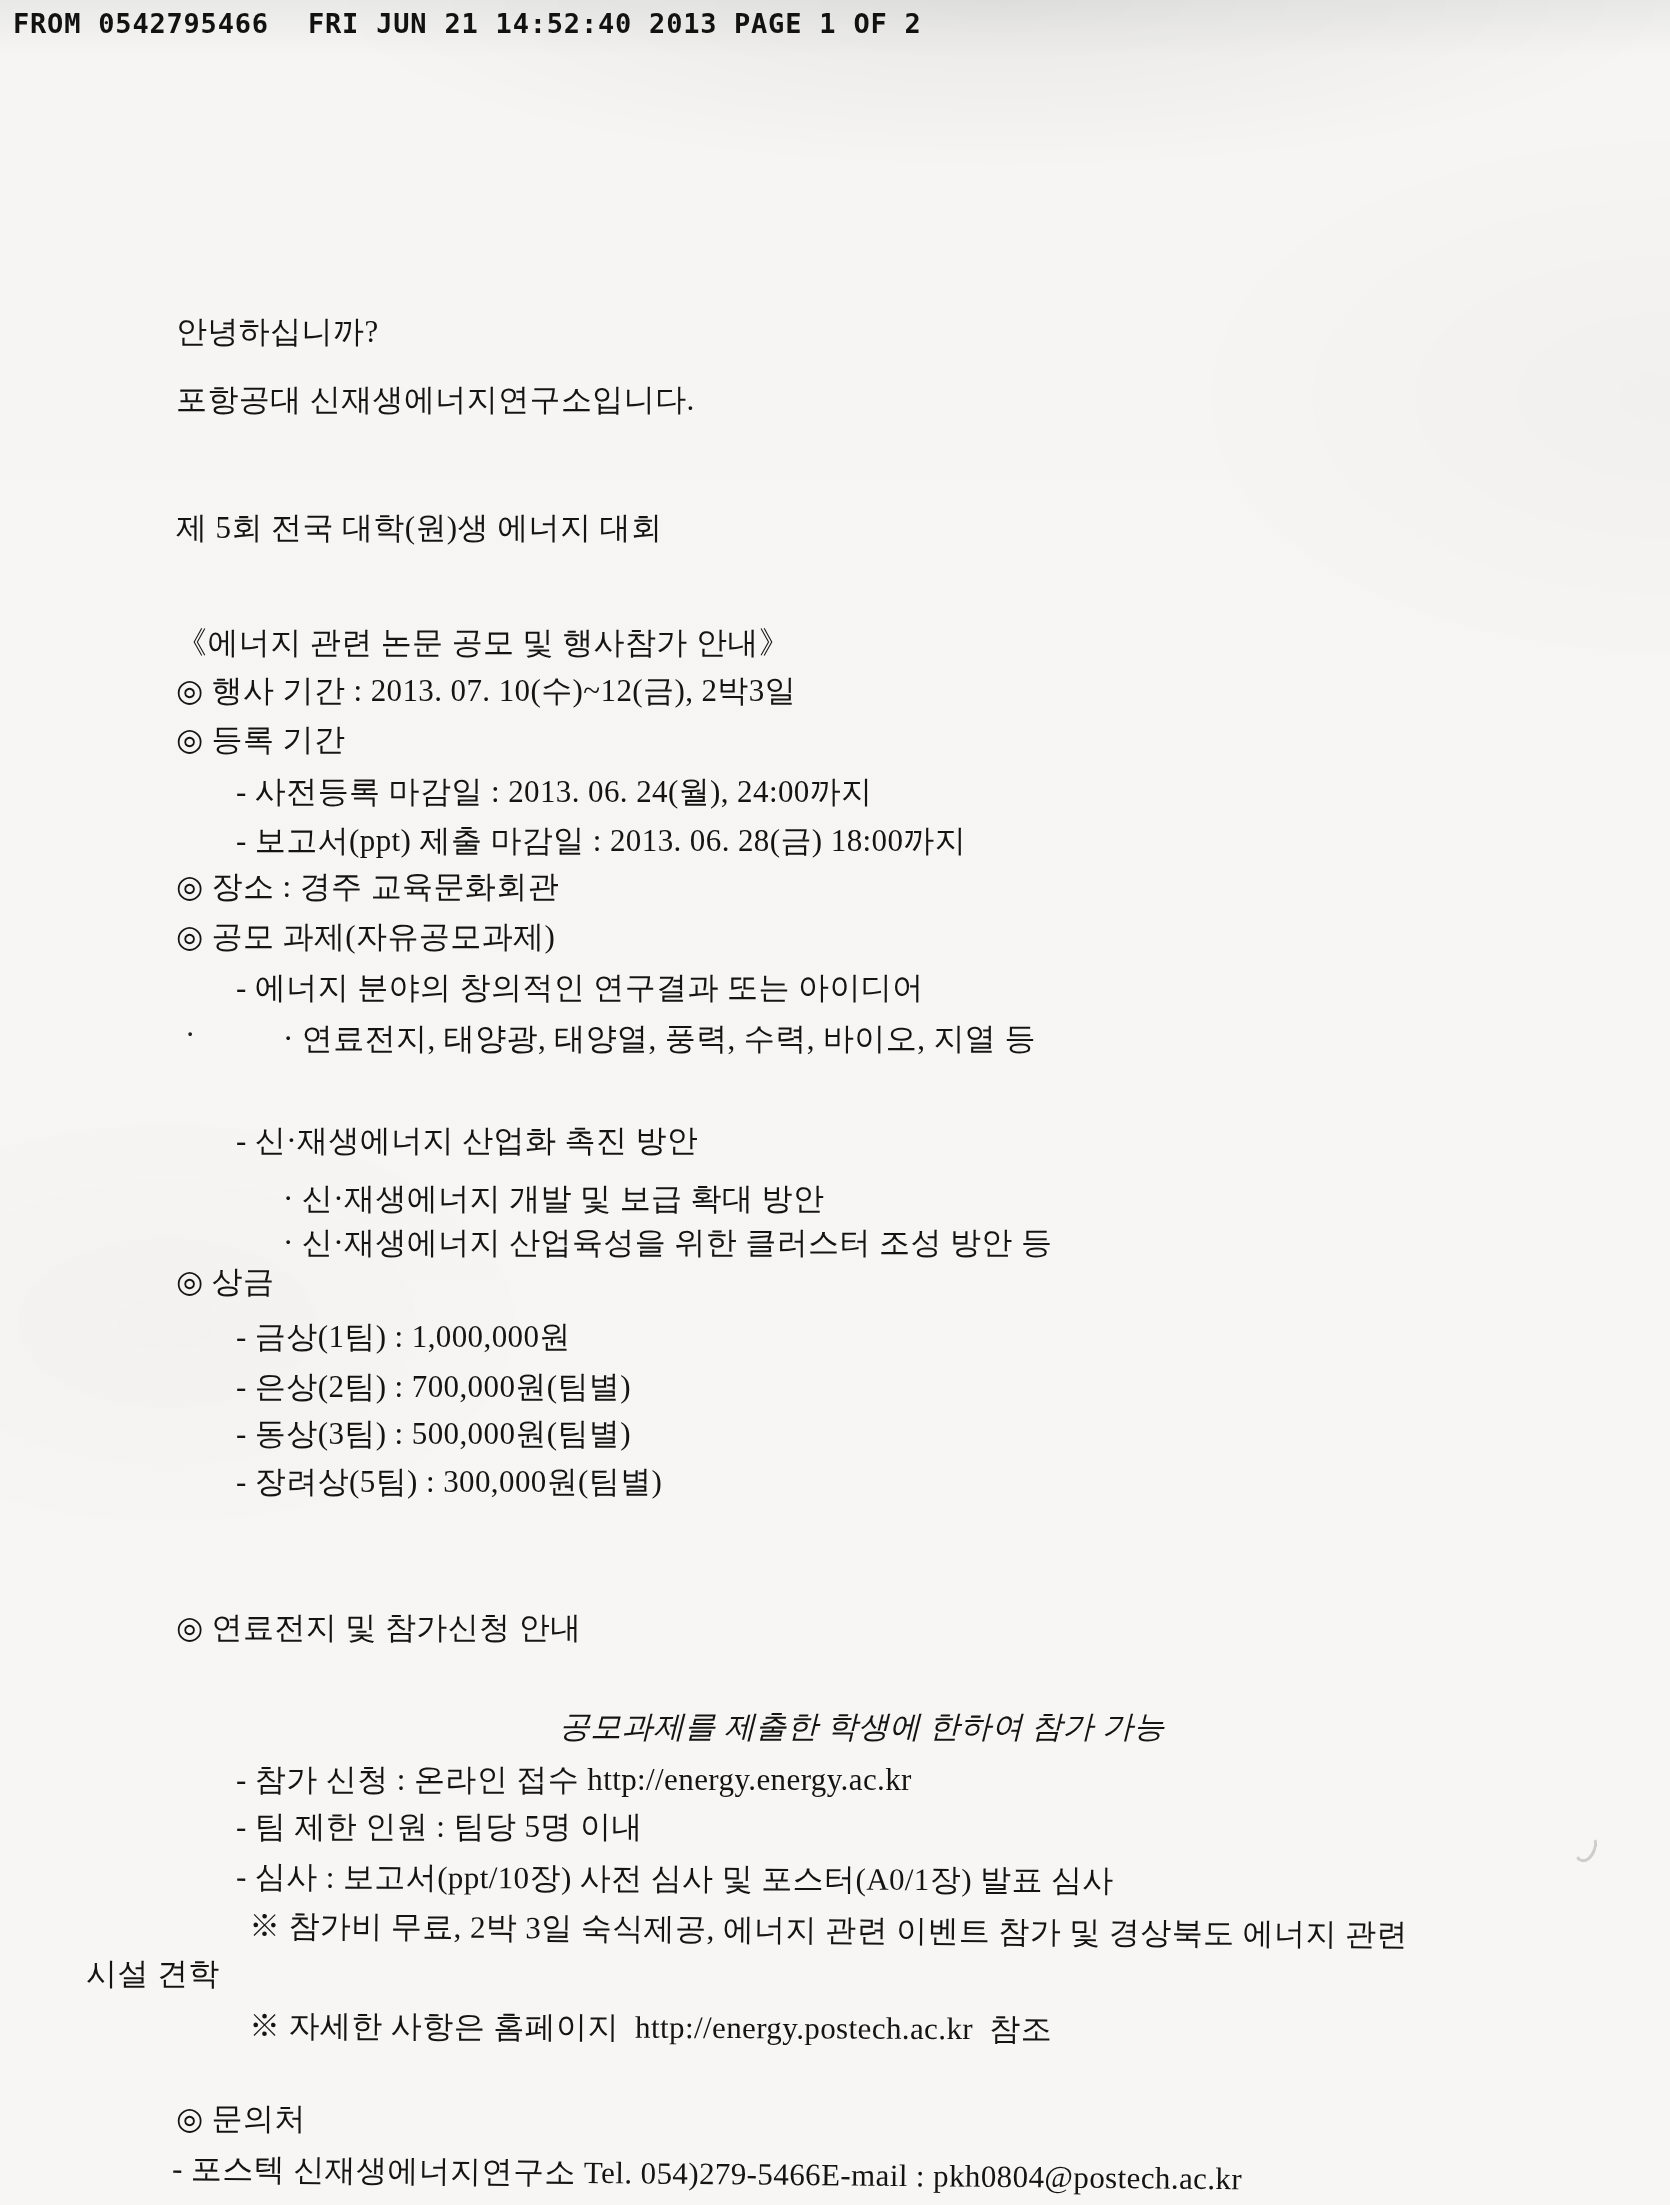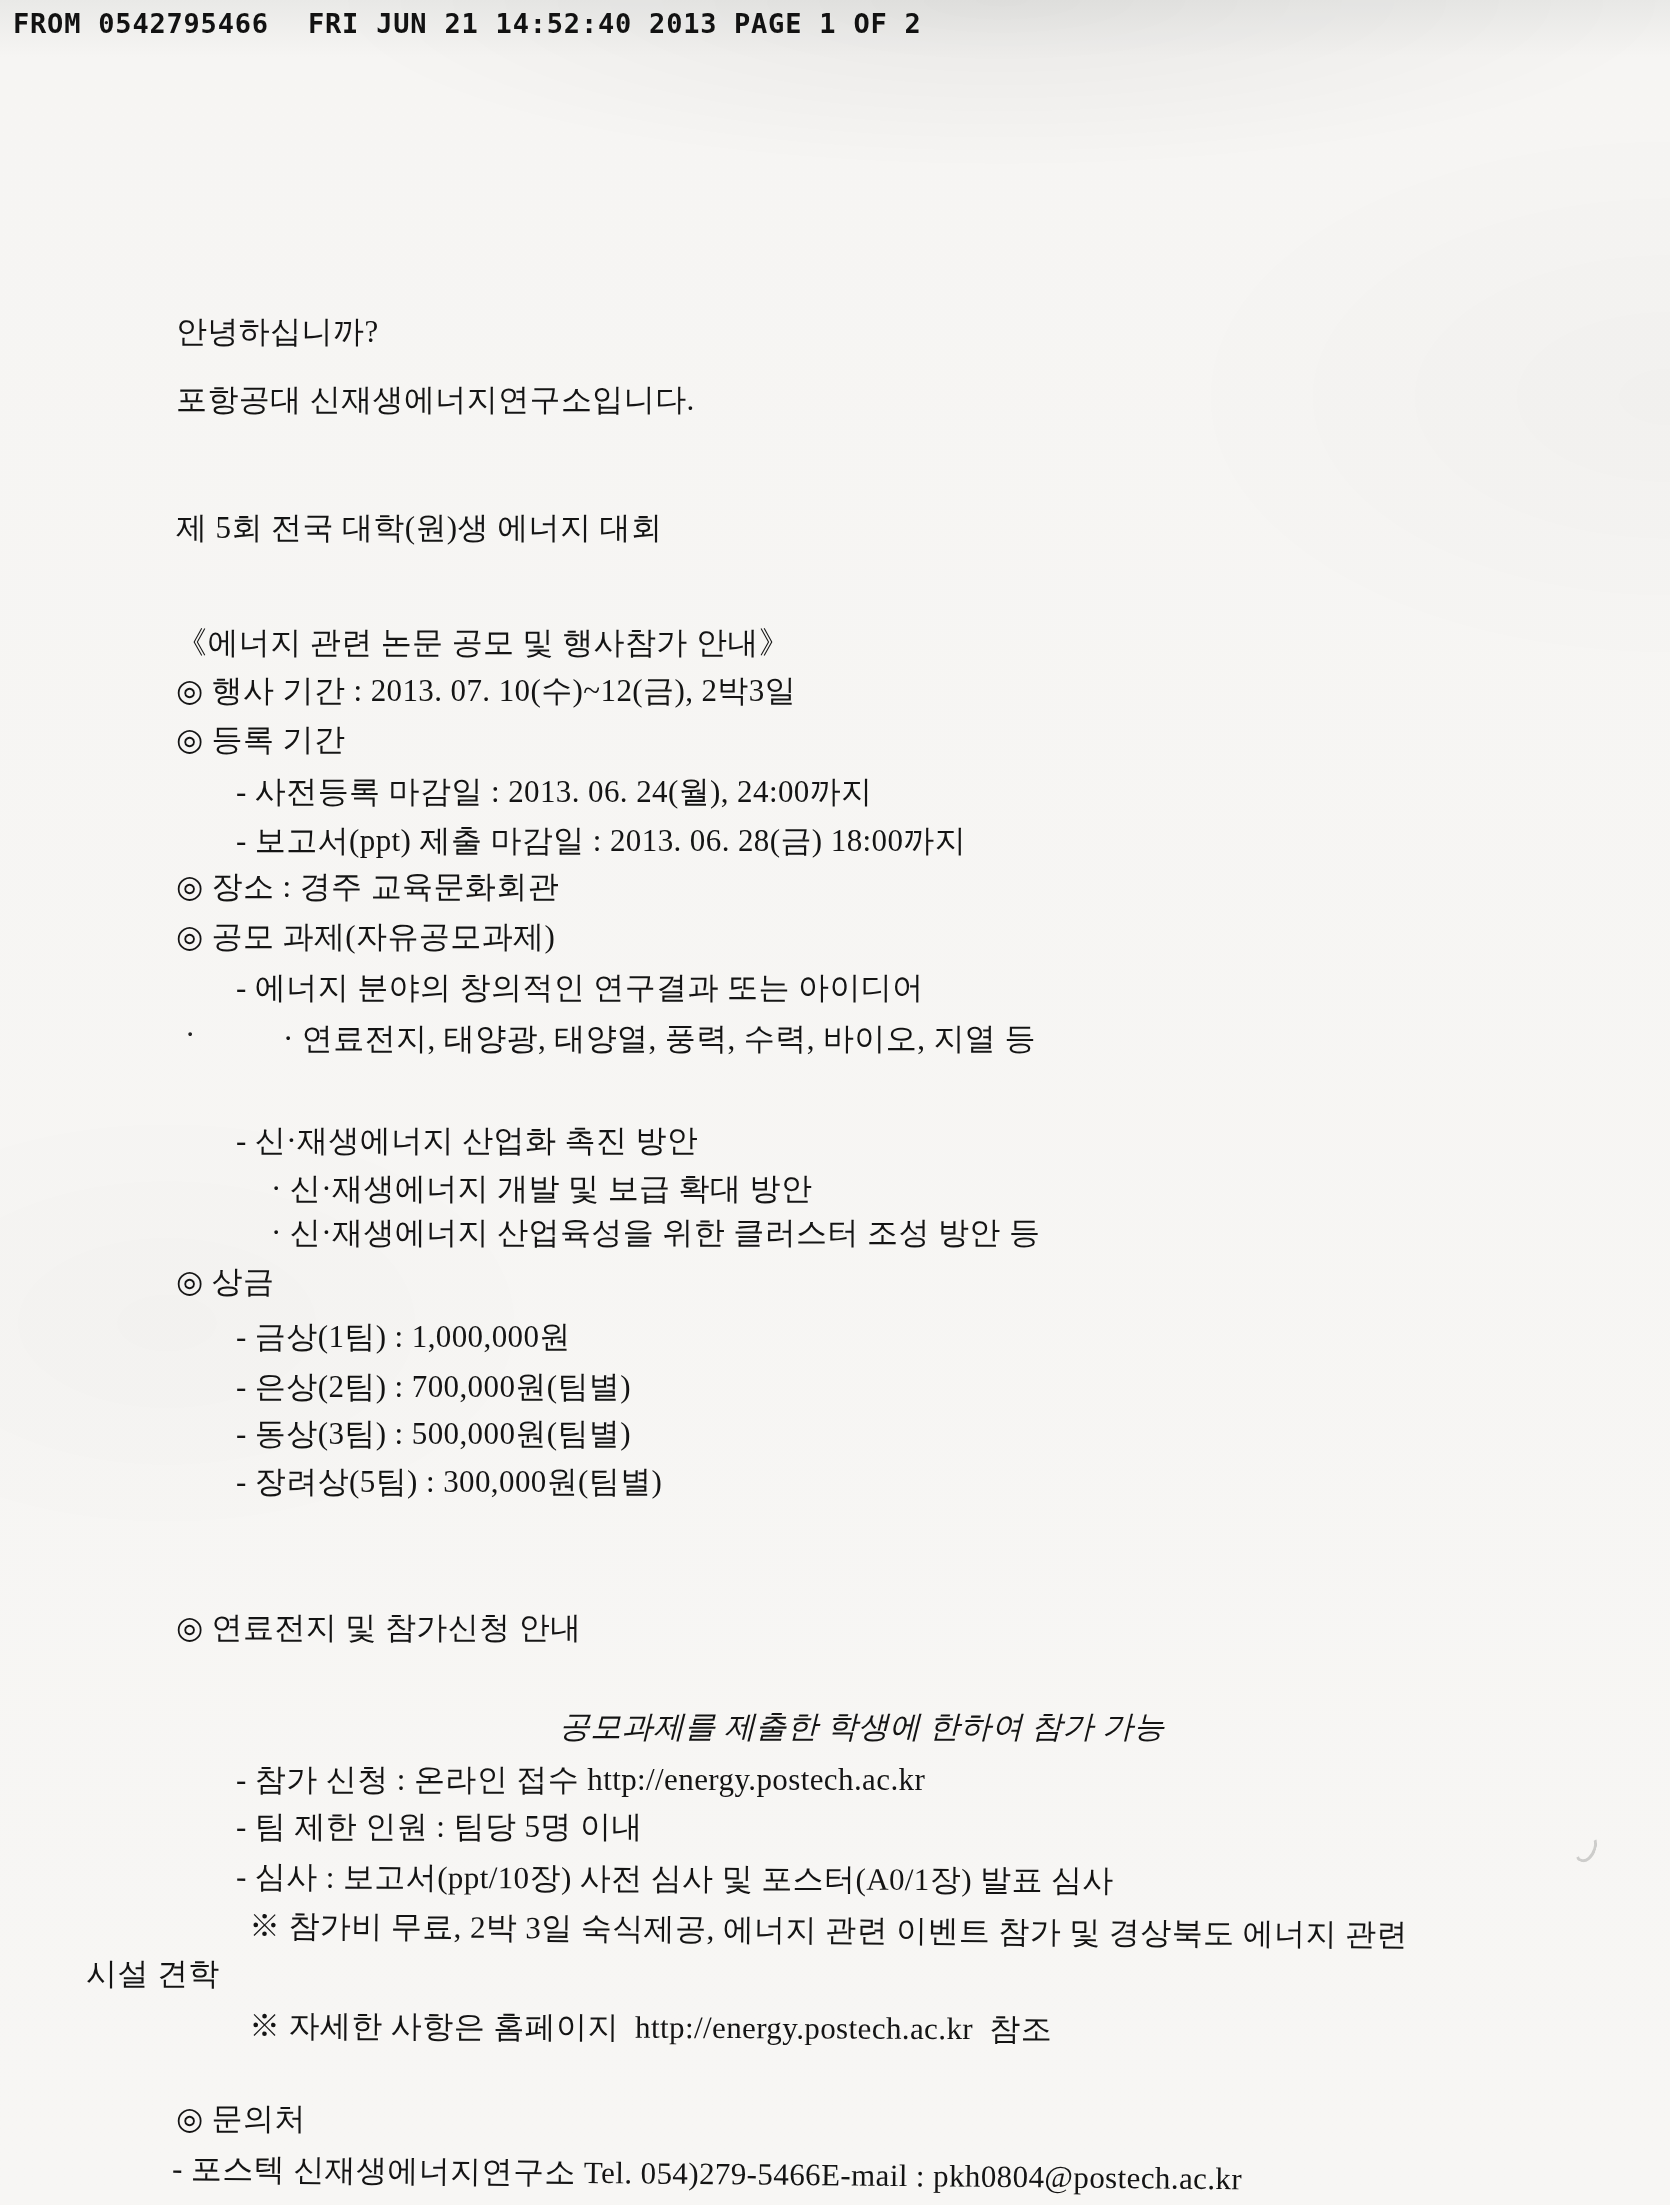--- a/index.html
+++ b/index.html
@@ -33,21 +33,21 @@
     position:absolute;
     font-family:"Liberation Serif","DejaVu Serif",serif;
     font-size:31px;
     line-height:1.12;
     white-space:pre;
     color:#141414;
     letter-spacing:0.4px;
   }
   .l0{left:176px;}      
   .i1{left:236px;}      
-  .i2{left:271px;}      
+  .i2{left:283px;margin-top:10px;}      
   .star{left:249px;}    
   .cont{left:559px;font-style:italic;}    
   .flush{left:86px;}   
   .last{left:172px;}    
   .tilt-a{transform:rotate(0.45deg);transform-origin:left center;}
   .tilt-b{transform:rotate(0.25deg);transform-origin:left center;}
   .tilt-c{transform:rotate(0.55deg);transform-origin:left center;}
   .stray-dot{
     position:absolute;left:185px;top:1017px;
     font-family:"Liberation Serif","DejaVu Serif",serif;
@@ -93,21 +93,21 @@
   <div class="line i2" style="top:1172px">· 신·재생에너지 개발 및 보급 확대 방안</div>
   <div class="line i2" style="top:1216px">· 신·재생에너지 산업육성을 위한 클러스터 조성 방안 등</div>
   <div class="line l0" style="top:1265px">◎ 상금</div>
   <div class="line i1" style="top:1320px">- 금상(1팀) : 1,000,000원</div>
   <div class="line i1" style="top:1370px">- 은상(2팀) : 700,000원(팀별)</div>
   <div class="line i1" style="top:1417px">- 동상(3팀) : 500,000원(팀별)</div>
   <div class="line i1" style="top:1465px">- 장려상(5팀) : 300,000원(팀별)</div>
 
   <div class="line l0" style="top:1611px">◎ 연료전지 및 참가신청 안내</div>
   <div class="line cont" style="top:1710px">공모과제를 제출한 학생에 한하여 참가 가능</div>
-  <div class="line i1" style="top:1763px">- 참가 신청 : 온라인 접수 http://energy.postech.ac.kr</div>
+  <div class="line i1" style="top:1763px">- 참가 신청 : 온라인 접수 http://energy.energy.ac.kr</div>
   <div class="line i1" style="top:1810px">- 팀 제한 인원 : 팀당 5명 이내</div>
   <div class="line i1 tilt-b" style="top:1860px">- 심사 : 보고서(ppt/10장) 사전 심사 및 포스터(A0/1장) 발표 심사</div>
   <div class="line star tilt-a" style="top:1909px">※ 참가비 무료, 2박 3일 숙식제공, 에너지 관련 이벤트 참가 및 경상북도 에너지 관련</div>
   <div class="line flush" style="top:1957px">시설 견학</div>
   <div class="line star tilt-b" style="top:2009px">※ 자세한 사항은 홈페이지  http://energy.postech.ac.kr  참조</div>
 
   <div class="line l0" style="top:2102px">◎ 문의처</div>
   <div class="line last tilt-c" style="top:2152px">- 포스텍 신재생에너지연구소 Tel. 054)279-5466E-mail : pkh0804@postech.ac.kr</div>
 
   <div class="scan-artifact"></div>

